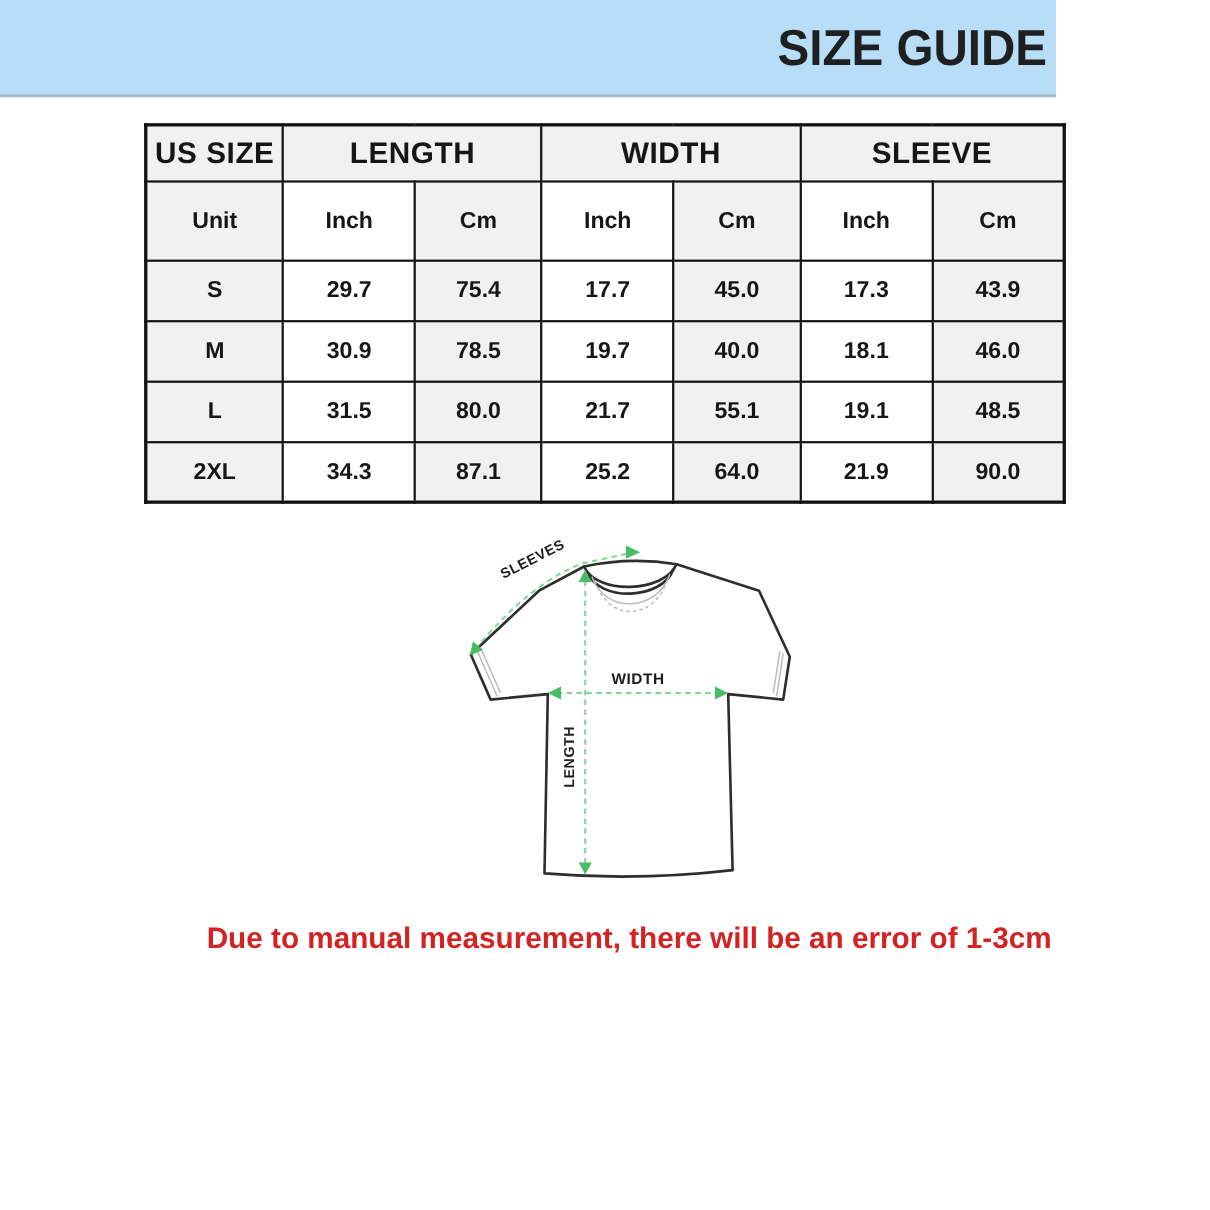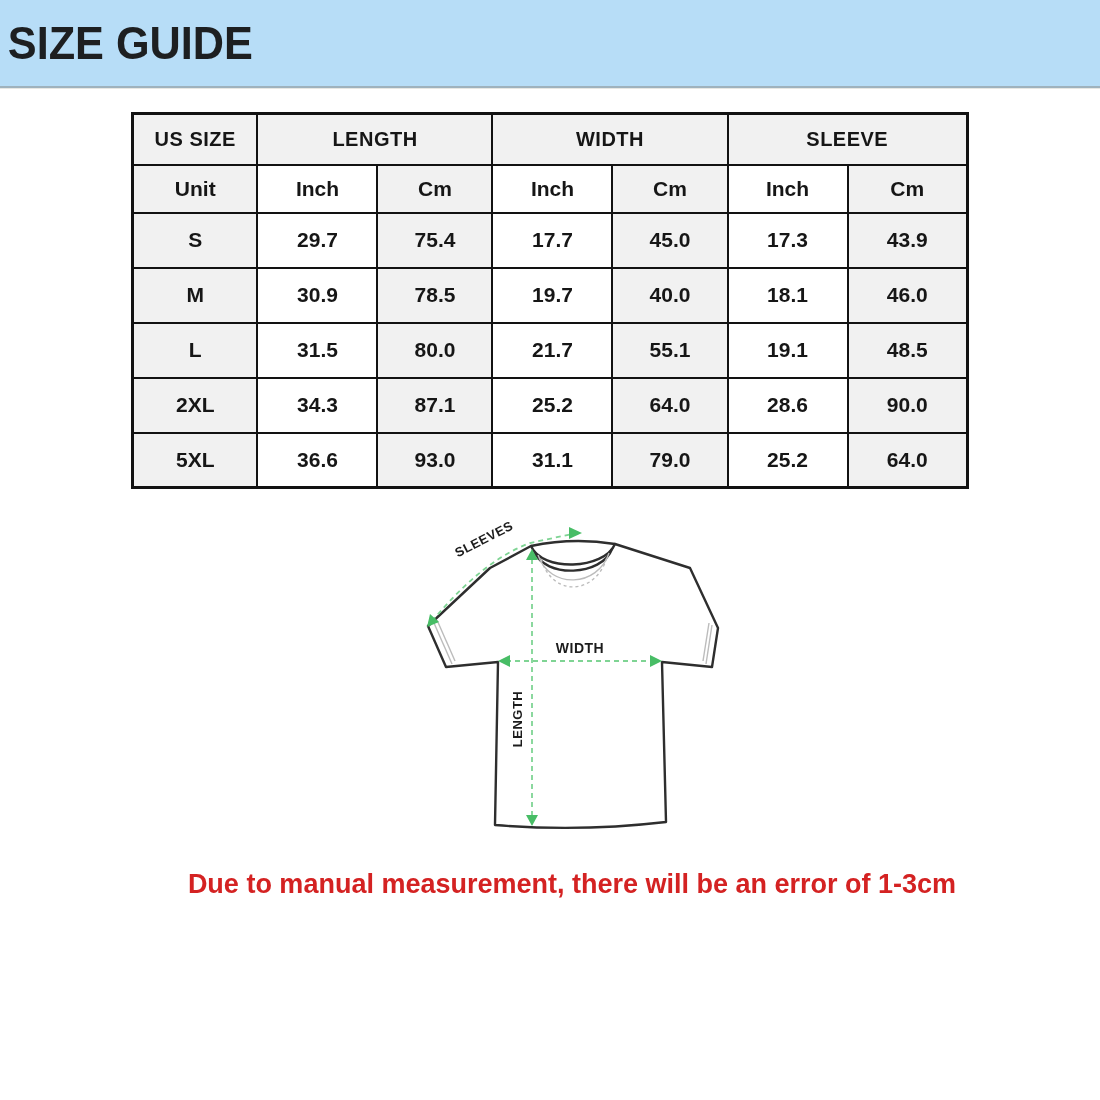--- a/index.html
+++ b/index.html
@@ -1,21 +1,21 @@
 <!DOCTYPE html>
 <html><head>
 <meta charset="utf-8">
 <style>
   * { box-sizing: border-box; margin: 0; padding: 0; }
   html, body { width: 1100px; height: 1100px; background: #ffffff; overflow: hidden; }
   body { font-family: "Liberation Sans", sans-serif; }
 
   .banner {
-    width: 1100px; height: 88px;
-    display: flex; align-items: center; justify-content: flex-start;
+    width: 960px; height: 88px;
+    display: flex; align-items: center; justify-content: flex-end;
     border-bottom: 2px solid #9fb2bd;
     box-shadow: 0 1px 0 #e7e7e3;
   }
   .banner h1 {
     font-size: 46px; font-weight: bold; color: #1d1f21;
     letter-spacing: 0px; transform: scaleX(0.94);
   }
 
   table.size-chart {
     border-collapse: collapse;
@@ -24,22 +24,22 @@
     margin: 24px auto 0 auto;
     border: 3px solid #121212;
   }
   table.size-chart th, table.size-chart td {
     border: 2.5px solid #121212;
     text-align: center; vertical-align: middle;
     font-weight: bold; color: #161616;
     font-size: 21px;
     background: #ffffff;
   }
-  table.size-chart thead tr.group-row th { height: 51px; font-size: 20px; letter-spacing: 0.5px; }
-  table.size-chart thead tr.unit-row th  { height: 48px; }
+  table.size-chart thead tr.group-row th { height: 51px; font-size: 27px; letter-spacing: 0.5px; }
+  table.size-chart thead tr.unit-row th  { height: 72px; }
   table.size-chart tbody tr th, table.size-chart tbody tr td { height: 55px; }
   .shade { background: #f1f1f1 !important; }
 
   .diagram { width: 400px; height: 362px; margin: 6px 0 0 390px; }
   .diagram svg { display: block; }
 
   .note {
     text-align: center; font-size: 27px; font-weight: bold;
     margin-top: 12px; transform: translateX(22px);
     letter-spacing: 0px;
@@ -108,31 +108,22 @@
           <td class="shade">55.1</td>
           <td>19.1</td>
           <td class="shade">48.5</td>
         </tr>
         <tr>
           <th class="shade">2XL</th>
           <td>34.3</td>
           <td class="shade">87.1</td>
           <td>25.2</td>
           <td class="shade">64.0</td>
-          <td>28.6</td>
+          <td>21.9</td>
           <td class="shade">90.0</td>
-        </tr>
-        <tr>
-          <th class="shade">5XL</th>
-          <td>36.6</td>
-          <td class="shade">93.0</td>
-          <td>31.1</td>
-          <td class="shade">79.0</td>
-          <td>25.2</td>
-          <td class="shade">64.0</td>
         </tr>
       </tbody>
   </table>
 
   <figure class="diagram">
     <svg width="400" height="362" viewBox="0 0 400 362" xmlns="http://www.w3.org/2000/svg">
 
       <g class="shirt-outline" stroke="#2e2e2e" stroke-width="2.4" fill="#ffffff" stroke-linejoin="round" stroke-linecap="round">
         <path d="M 141,51 L 100,73 L 38,131 L 56,172 L 108,167 L 105,330 Q 190,337 276,327 L 272,167 L 322,172 L 328,133 L 300,73 L 225,49 Q 183,42 141,51 Z"></path>
         <path d="M 141,51 C 152,77 214,75 225,49" fill="none"></path>

